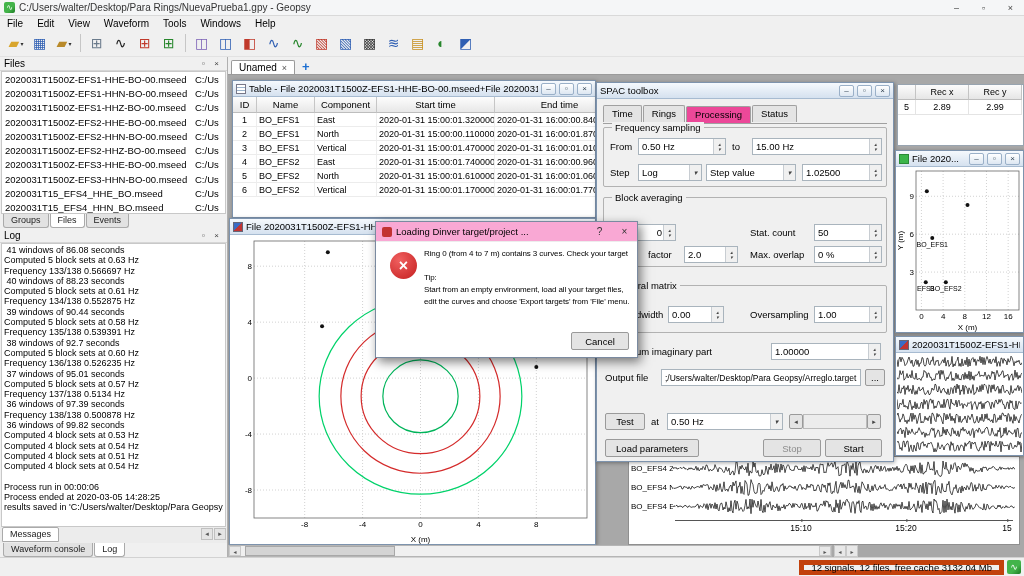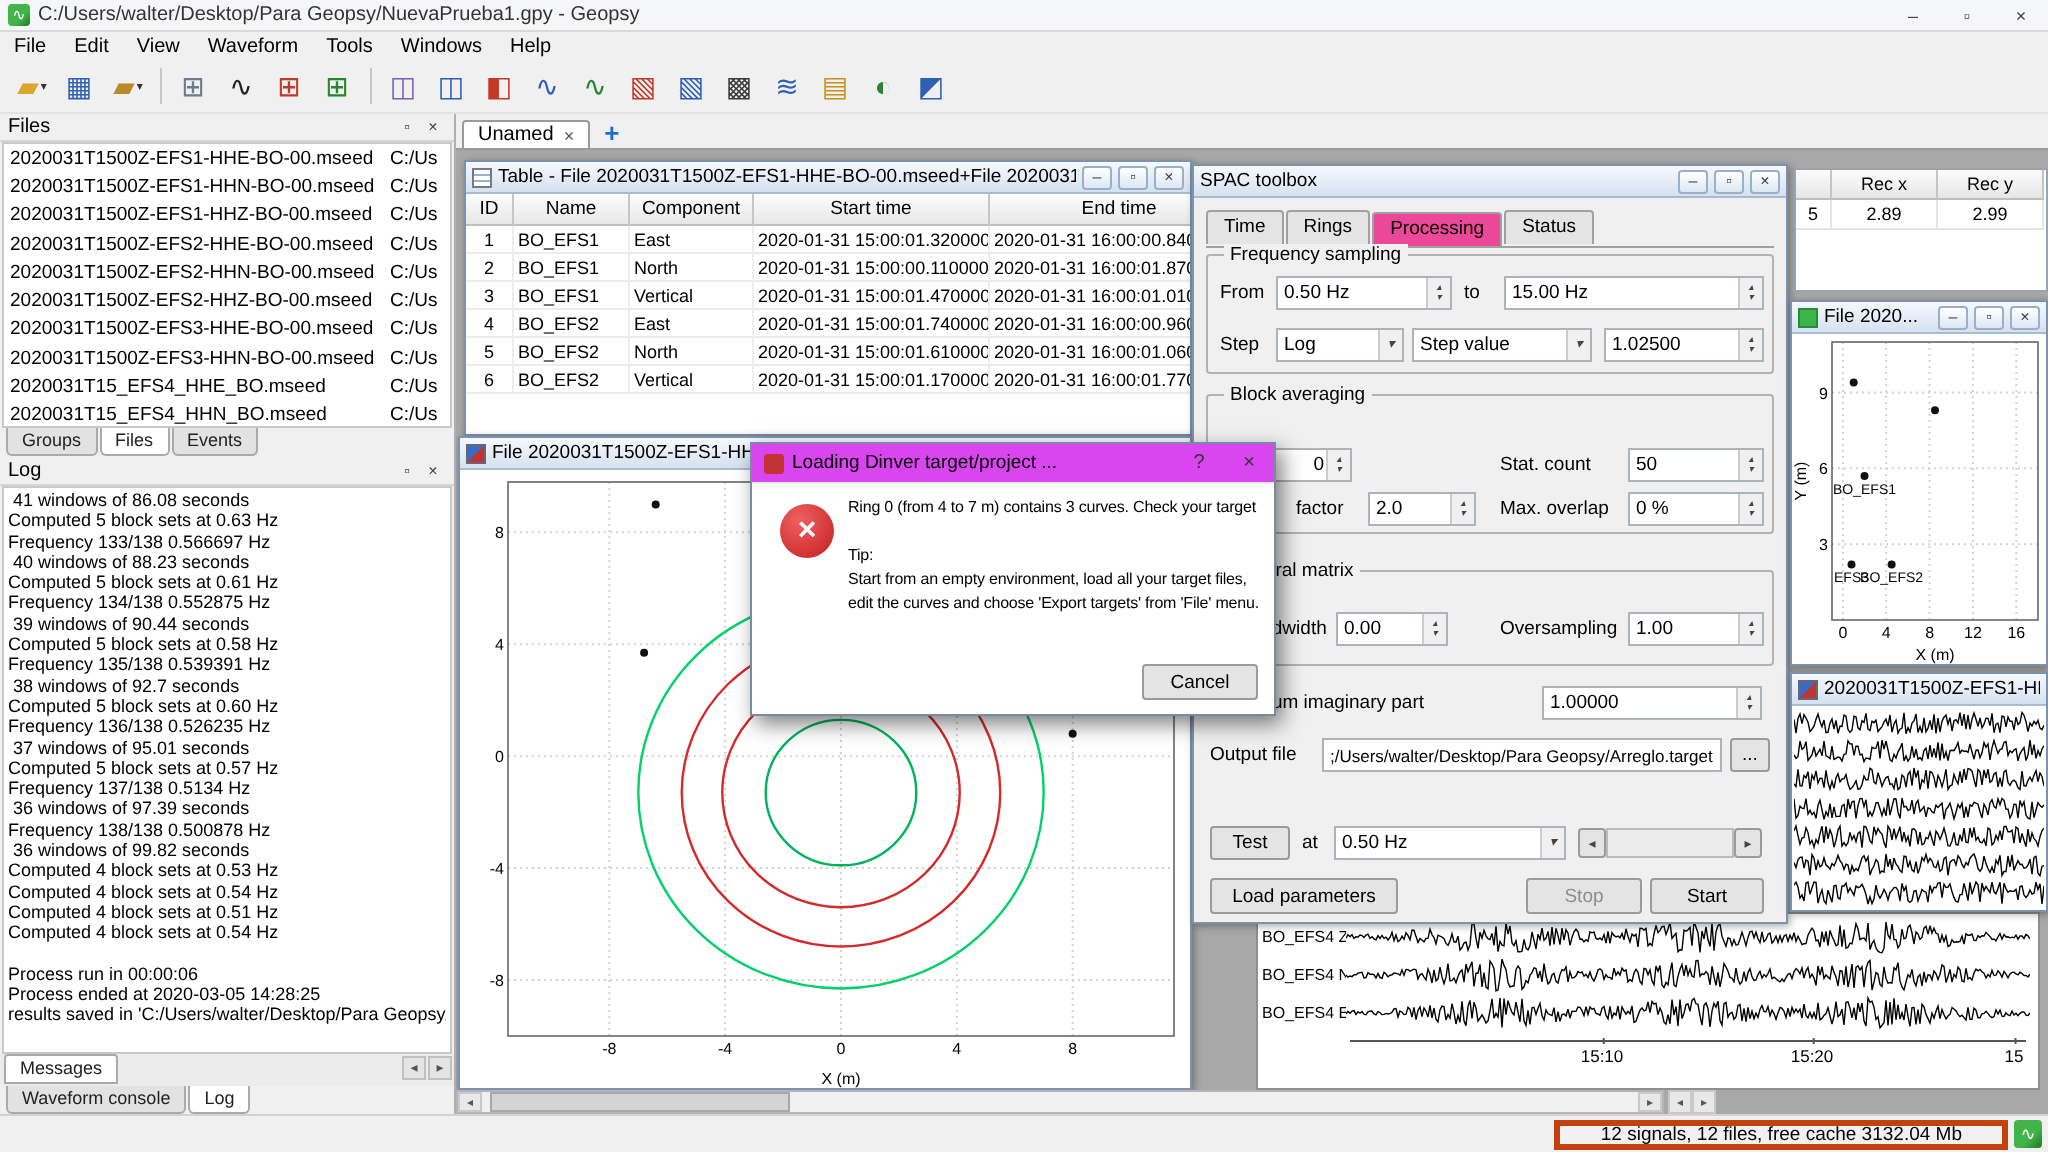--- a/index.html
+++ b/index.html
@@ -131,21 +131,21 @@
   .blabel{width:42px;font-size:8px;white-space:nowrap;overflow:hidden}
   .bwave{flex:1;height:17px;margin-right:4px}
   .baxis{position:absolute;left:46px;right:6px;top:63px;border-top:1px solid #555}
   .bticks{position:absolute;left:0;top:0;right:0;bottom:0;pointer-events:none}
   .btick{position:absolute;top:66px;font-size:8.5px;transform:translateX(-50%)}
   .btick::before{content:"";position:absolute;left:50%;top:-4px;width:1px;height:3px;background:#555}
   .btick:nth-of-type(1){left:172px}.btick:nth-of-type(2){left:277px}.btick:nth-of-type(3){left:378px}
 
   
   .dialog{background:#fff;border:1px solid #7a8aa0;box-shadow:3px 4px 10px rgba(0,0,0,.5)}
-  .dtitle{height:20px;background:#d946ef;border-bottom:1px solid #ededed;display:flex;align-items:center;
+  .dtitle{height:20px;background:#f9a8d4;border-bottom:1px solid #ededed;display:flex;align-items:center;
           padding:0 2px 0 6px;gap:4px;font-size:9.5px}
   .dtitle .t{flex:1;white-space:nowrap;overflow:hidden}
   .dtbtn{width:21px;height:17px;display:flex;align-items:center;justify-content:center;font-size:10px;color:#333}
   .erricon{position:absolute;left:14px;top:30px;width:27px;height:27px;border-radius:50%;
            background:radial-gradient(circle at 35% 30%,#f06060,#c41e1e);display:flex;align-items:center;justify-content:center;
            color:#fff;font-size:16px;font-weight:bold}
   .erricon::before{content:"×"}
   .dtext{position:absolute;left:48px;top:26px;right:5px}
   .dline{height:12px;line-height:12px;font-size:8px;letter-spacing:-0.1px;white-space:pre;overflow:hidden}
 
@@ -155,33 +155,33 @@
         background:#e8e8e8;border:1px solid #c9c9c9}
   .sarr.l::before{content:"◂"} .sarr.r::before{content:"▸"}
   .strk{flex:1;position:relative}
   .sthumb{position:absolute;top:0;bottom:0;background:#d4d4d4;border:1px solid #a8a8a8}
   .tabscroll{position:absolute;height:12px;display:flex}
 
   
   .statusbar{position:absolute;left:0;bottom:0;right:0;height:19px;background:#f0f0f0;border-top:1px solid #d2d2d2;
              display:flex;align-items:center;font-size:9.5px;padding:0 3px}
   .sspacer{flex:1}
-  .scell{border:3px solid #c2410c;padding:0 20px;height:15px;display:flex;align-items:center;margin-right:3px}
+  .scell{border:5px solid #c2410c;padding:0 7px;height:15px;display:flex;align-items:center;margin-right:3px}
   .sicon{width:14px;height:14px;border-radius:2px;background:linear-gradient(135deg,#43b44a 60%,#1d7a22);
          color:#fff;display:flex;align-items:center;justify-content:center;font-size:9px}
   .sicon::before{content:"∿"}
 </style>
 </head>
 <body>
 
 <div id="root">
 
   <div class="titlebar">
     <span class="appicon"></span>
-    <span class="titletext">C:/Users/walter/Desktop/Para Geopsy/NuevaPrueba1.gpy - Geopsy</span>
+    <span class="titletext">C:/Users/walter/Desktop/Para Rings/NuevaPrueba1.gpy - Geopsy</span>
     <span class="wbtns">
       <span class="wbtn">–</span>
       <span class="wbtn">▫</span>
       <span class="wbtn">×</span>
     </span>
   </div>
 
   <div class="menubar">
 
   <span class="menuitem">File</span>

